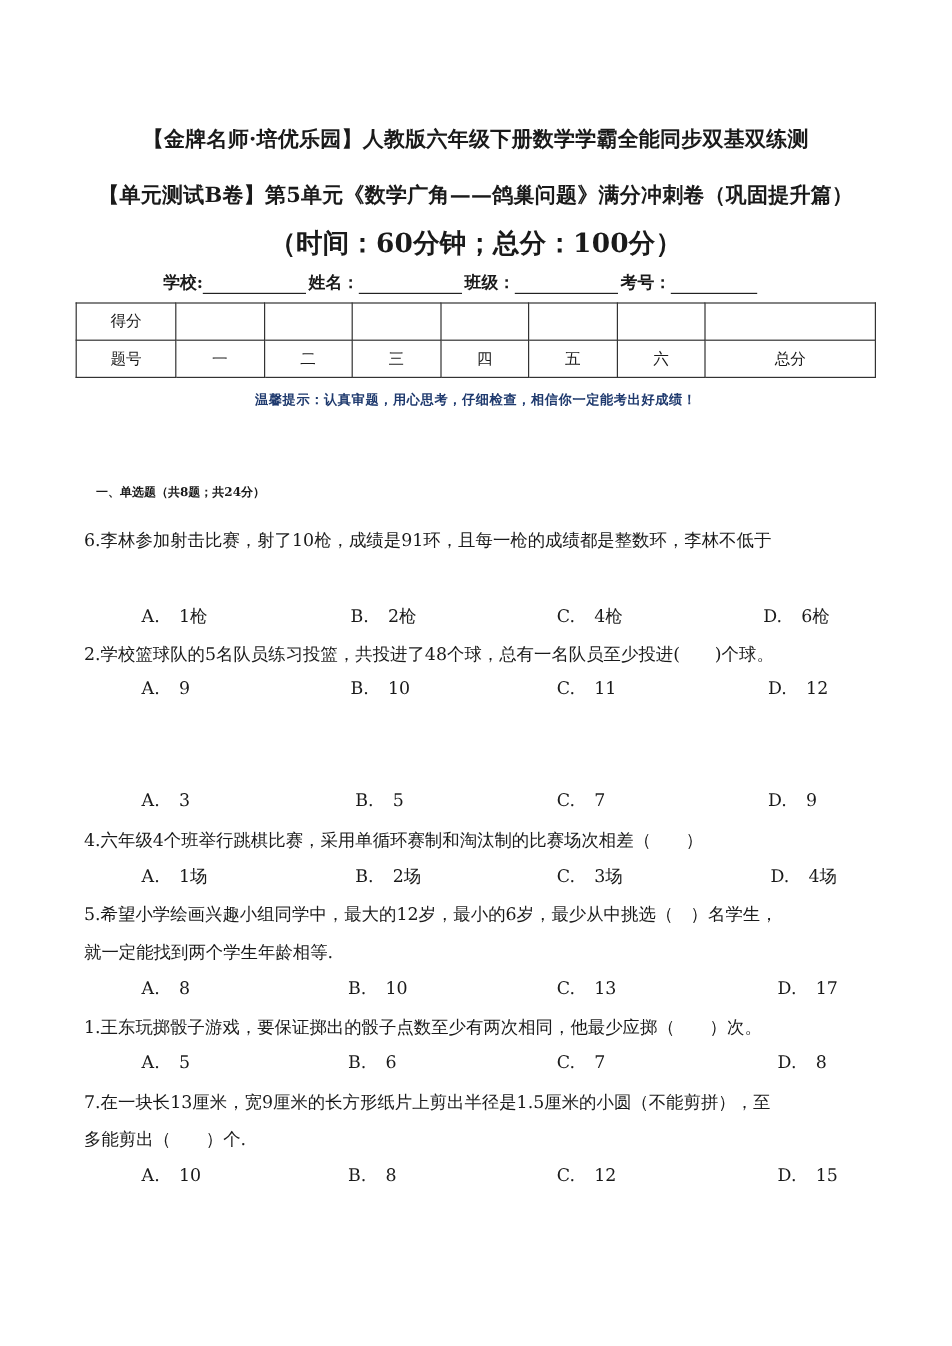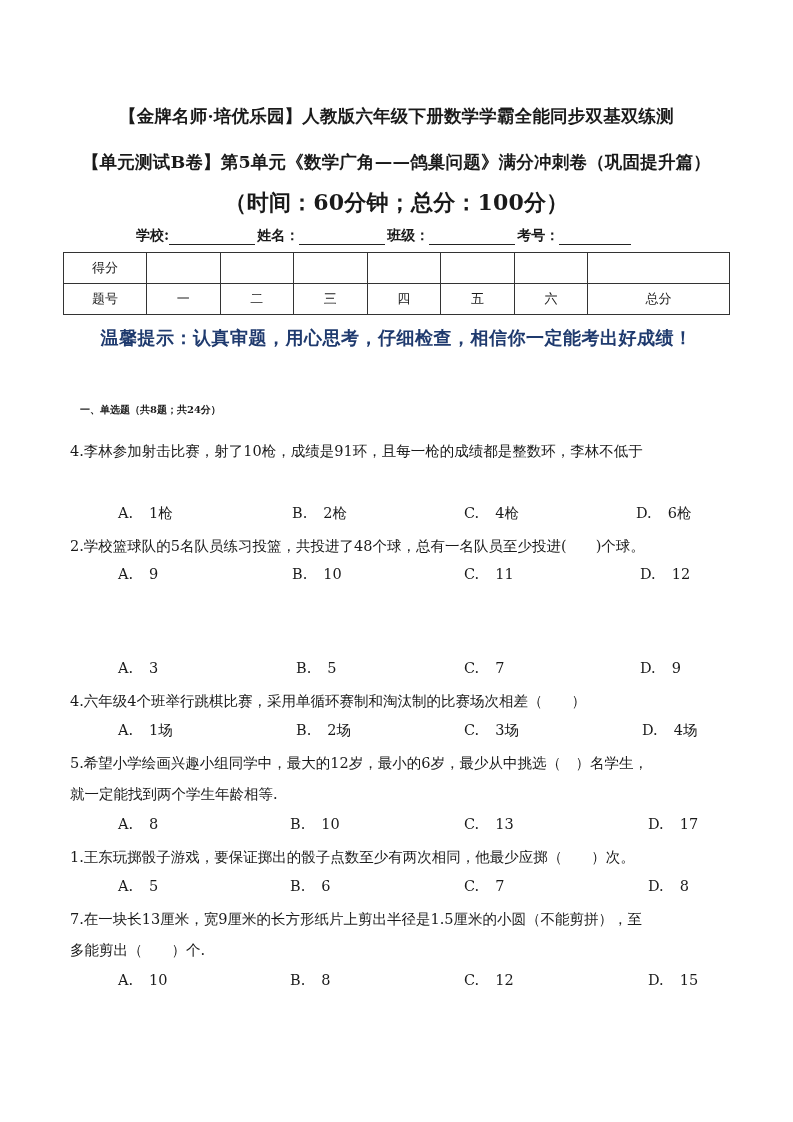--- a/index.html
+++ b/index.html
@@ -26,21 +26,21 @@
     position: absolute; top: 252px; left: 63px; width: 667px;
     border-collapse: collapse; font-size: 13px;
   }
   table.score td {
     border: 1px solid #333; height: 30px; text-align: center; padding: 0;
     font-family: "DejaVu Sans", "Liberation Sans", sans-serif;
   }
   table.score td:first-child { width: 82px; }
   .tip {
     position: absolute; top: 326px; left: 0; width: 793px; text-align: center;
-    font-size: 18px; font-weight: bold; color: #1f3a6e; letter-spacing: 0.5px; white-space: nowrap;
+    font-size: 11px; font-weight: bold; color: #1f3a6e; letter-spacing: 0.5px; white-space: nowrap;
   }
   .section-head {
     position: absolute; top: 403px; left: 80px; font-size: 10px; font-weight: bold; white-space: nowrap; text-align: center;
   }
   .q { position: absolute; left: 70px; width: 660px; font-size: 14.5px; line-height: 31px; }
   .opts { position: absolute; left: 78px; width: 660px; height: 22px; font-size: 14.5px; }
   .opt { position: absolute; top: 0; white-space: nowrap; margin-left: 40px; }
   .opt .ol { margin-right: 16px; }
 </style>
 </head>
@@ -86,21 +86,21 @@
       <td>总分</td>
     </tr>
   </tbody>
     </table>
 
   <div class="tip">温馨提示：认真审题，用心思考，仔细检查，相信你一定能考出好成绩！</div>
 
   <div class="section-head">一、单选题（共8题；共24分）</div>
 
   <div class="q" style="top:436px">
-    <div>4.李林参加射击比赛，射了10枪，成绩是91环，且每一枪的成绩都是整数环，李林不低于</div>
+    <div>6.李林参加射击比赛，射了10枪，成绩是91环，且每一枪的成绩都是整数环，李林不低于</div>
   </div>
   <div class="opts" style="top:504px">
     <span class="opt" style="left:0"><span class="ol">A.</span><span>1枪</span></span>
     <span class="opt" style="left:174px"><span class="ol">B.</span><span>2枪</span></span>
     <span class="opt" style="left:346px"><span class="ol">C.</span><span>4枪</span></span>
     <span class="opt" style="left:518px"><span class="ol">D.</span><span>6枪</span></span>
   </div>
 
   <div class="q" style="top:531px">
     <div>2.学校篮球队的5名队员练习投篮，共投进了48个球，总有一名队员至少投进(　　)个球。</div>

